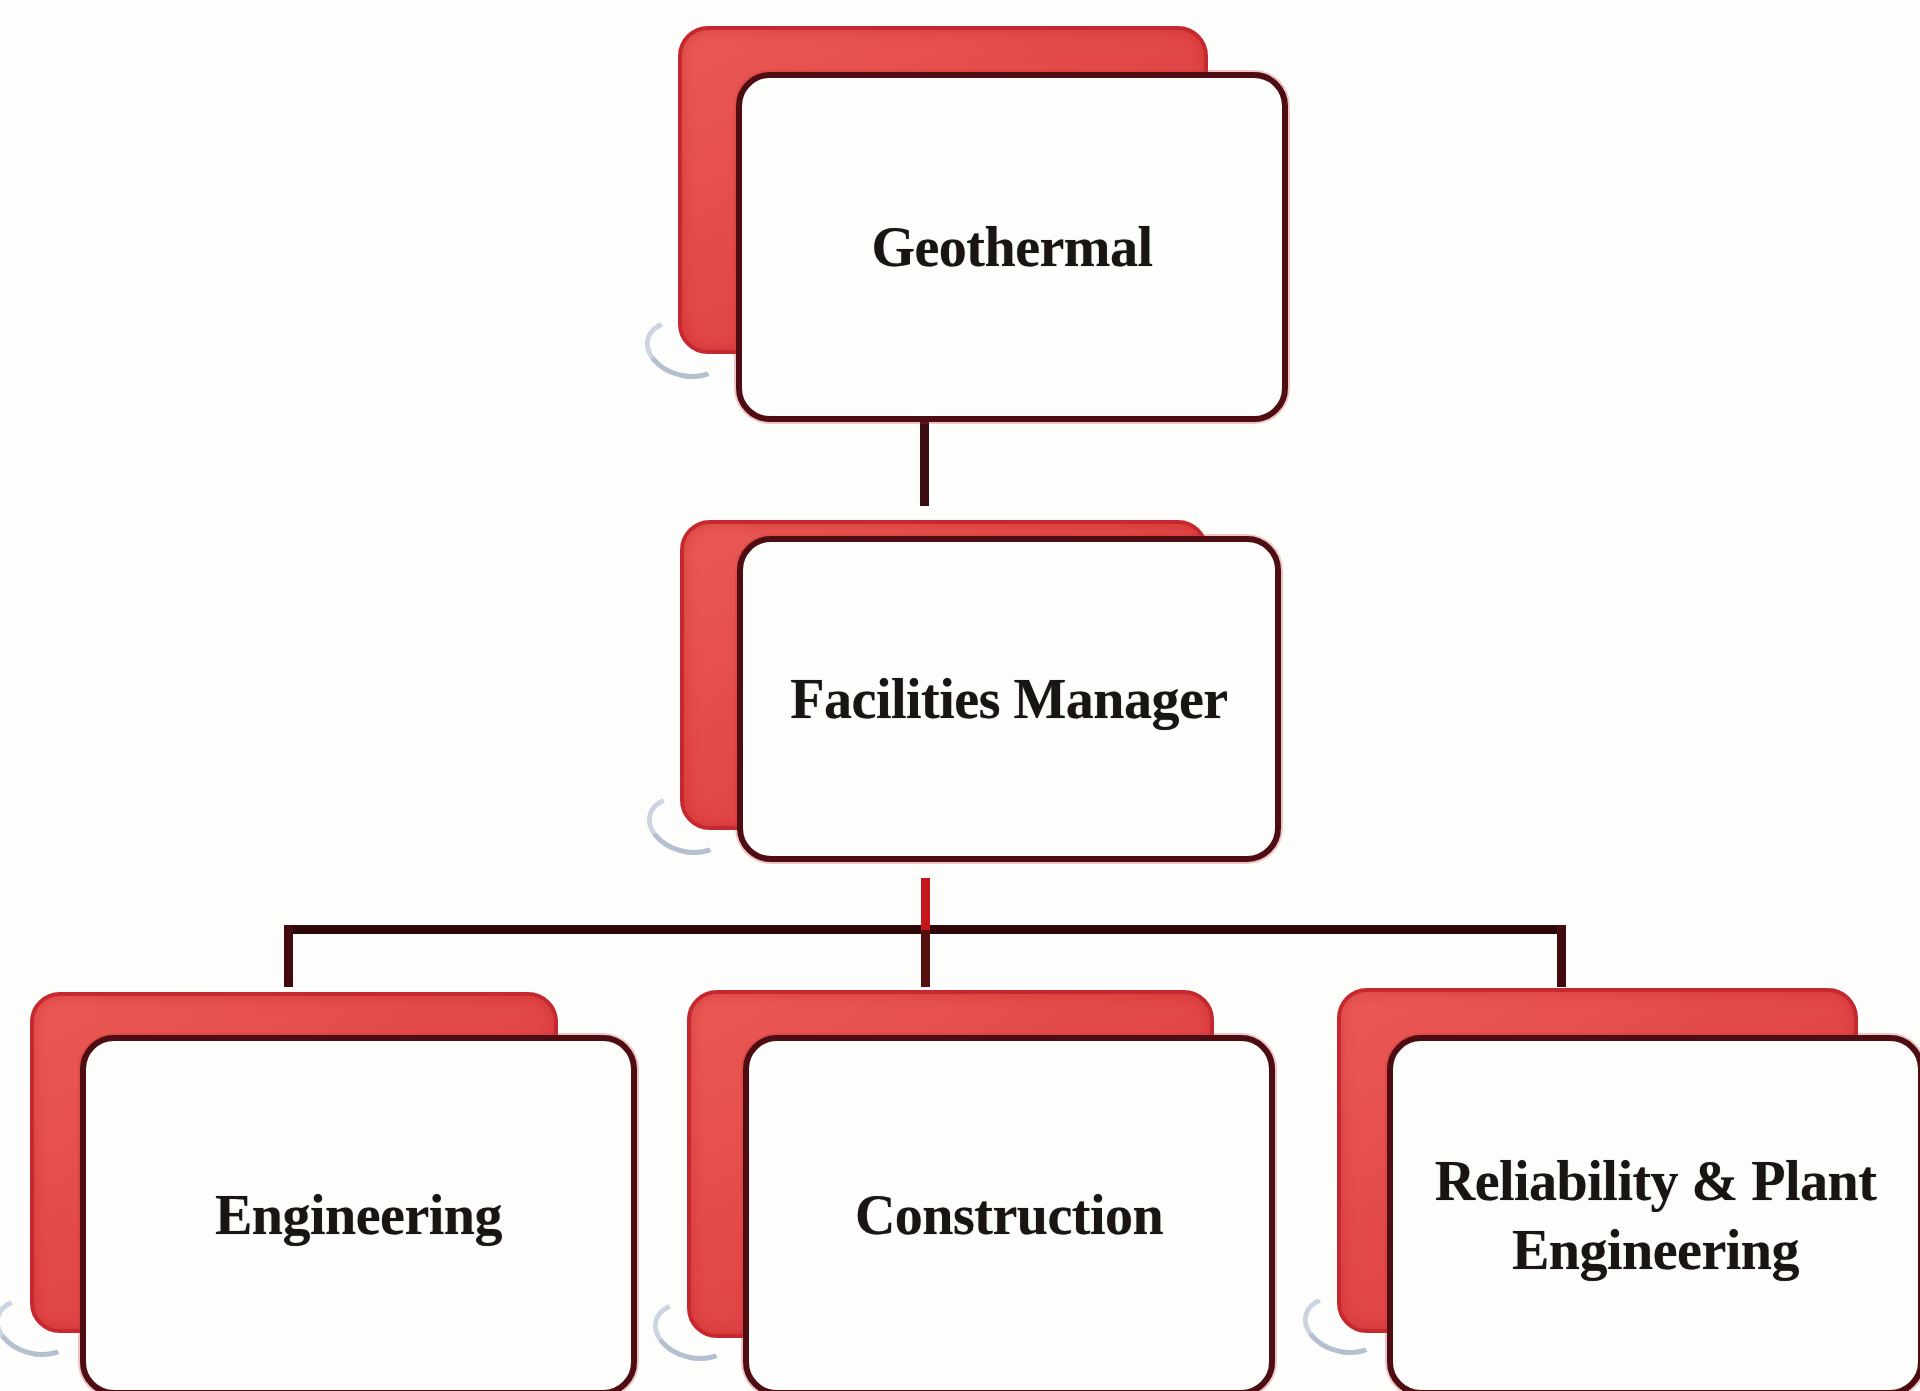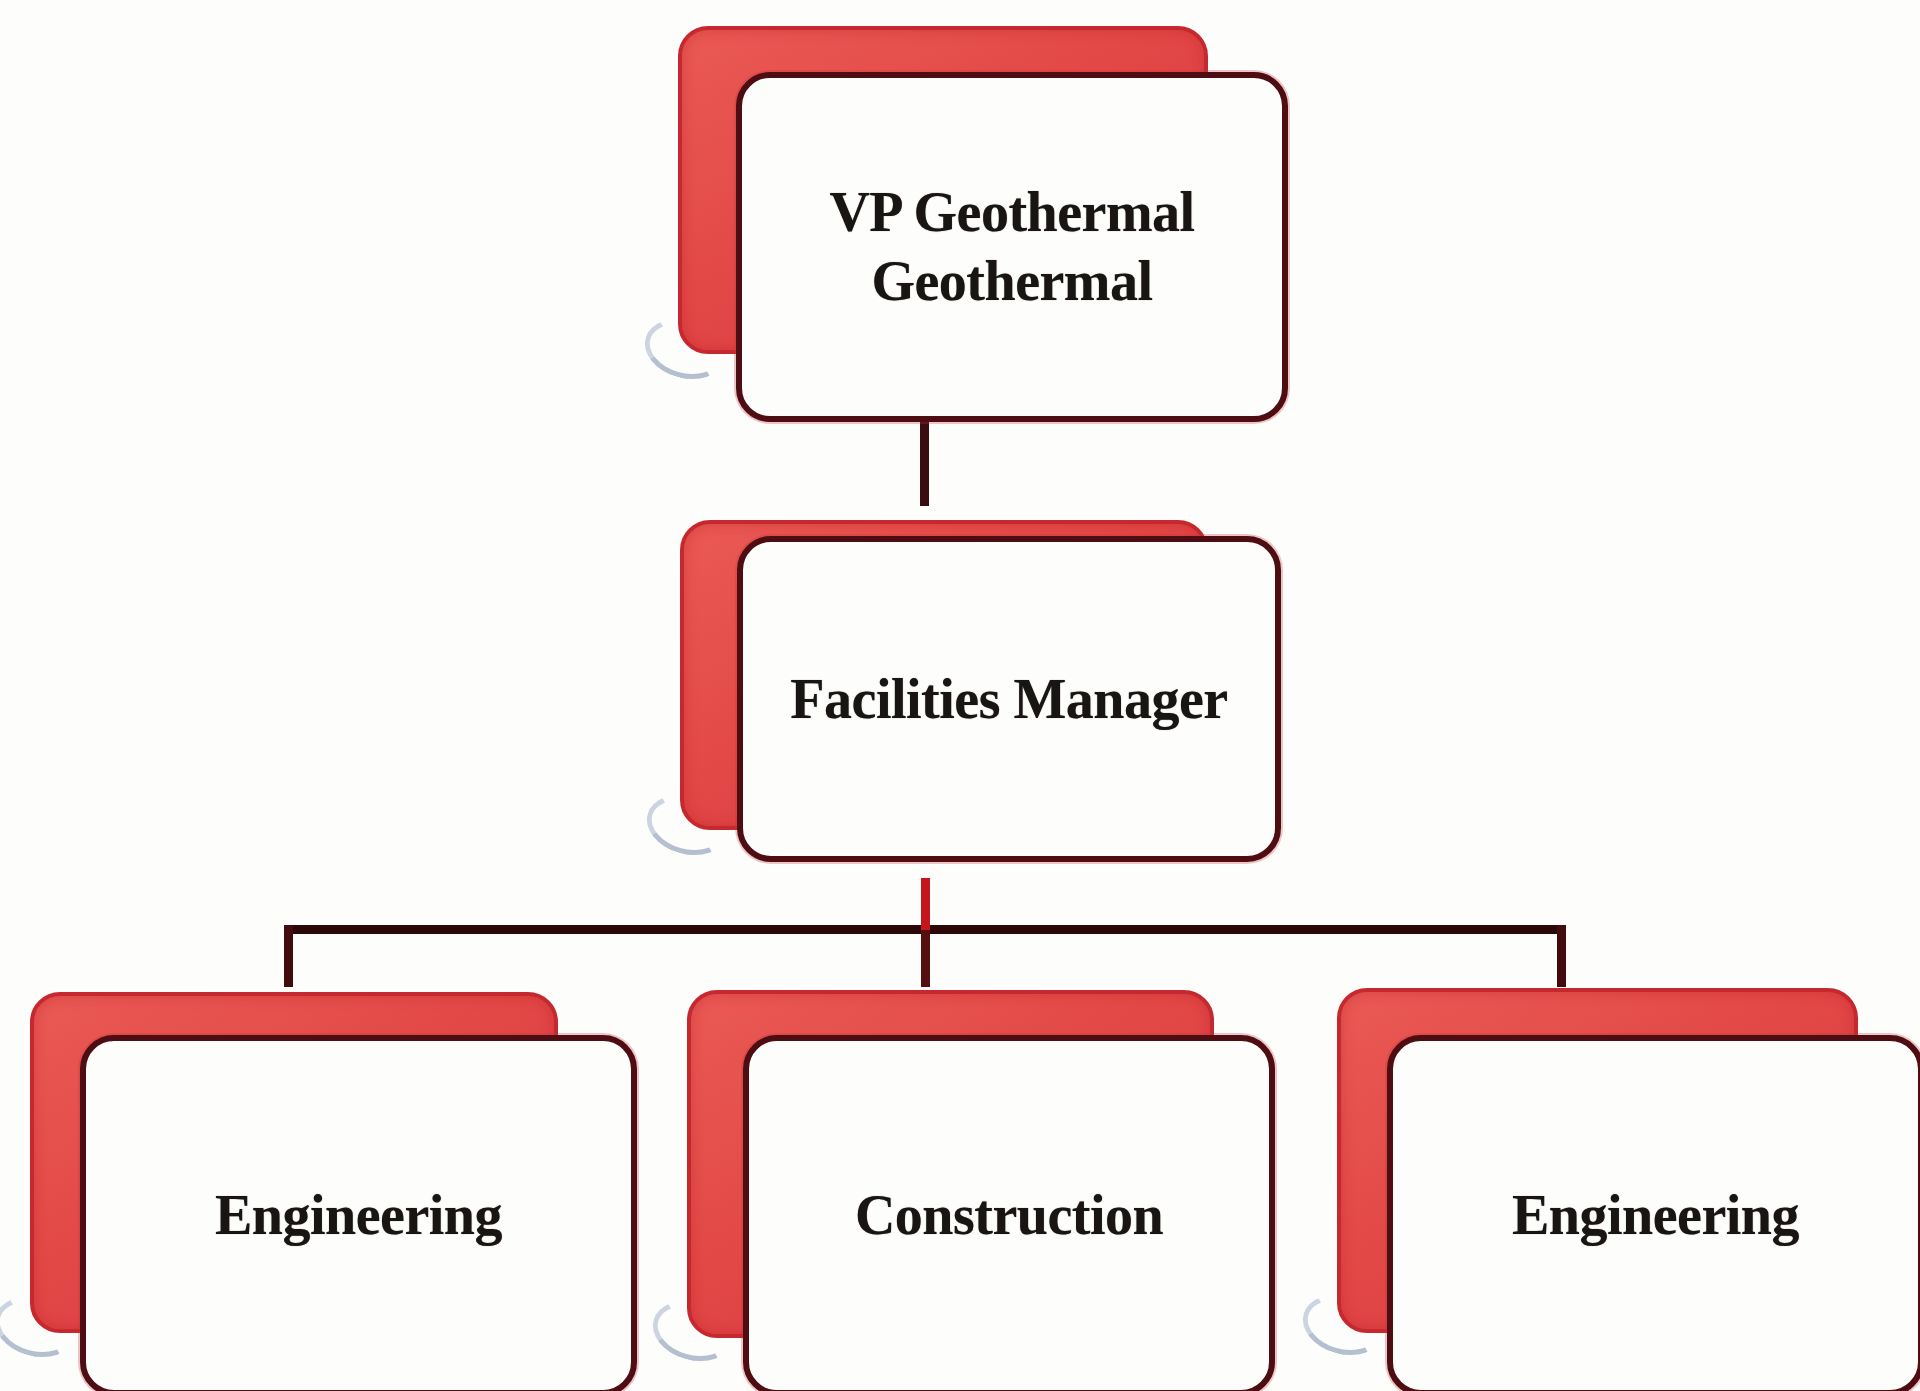--- a/index.html
+++ b/index.html
@@ -82,21 +82,20 @@
   <div class="conn conn-v2a"></div>
   <div class="conn conn-v2b"></div>
   <div class="conn conn-drop-l"></div>
   <div class="conn conn-drop-r"></div>
 
   <div class="node n-vp">
     <div class="back"></div>
     <div class="curl"></div>
     <div class="front">
       <div class="label">
-        <span class="line">VP Geothermal</span>
         <span class="line">Geothermal</span>
       </div>
     </div>
   </div>
 
   <div class="node n-fm">
     <div class="back"></div>
     <div class="curl"></div>
     <div class="front">
       <div class="label">
@@ -123,18 +122,19 @@
         <span class="line">Construction</span>
       </div>
     </div>
   </div>
 
   <div class="node n-rel">
     <div class="back"></div>
     <div class="curl"></div>
     <div class="front">
       <div class="label">
+        <span class="line">Reliability &amp; Plant</span>
         <span class="line">Engineering</span>
       </div>
     </div>
   </div>
 
 </div>
 
 </body></html>

